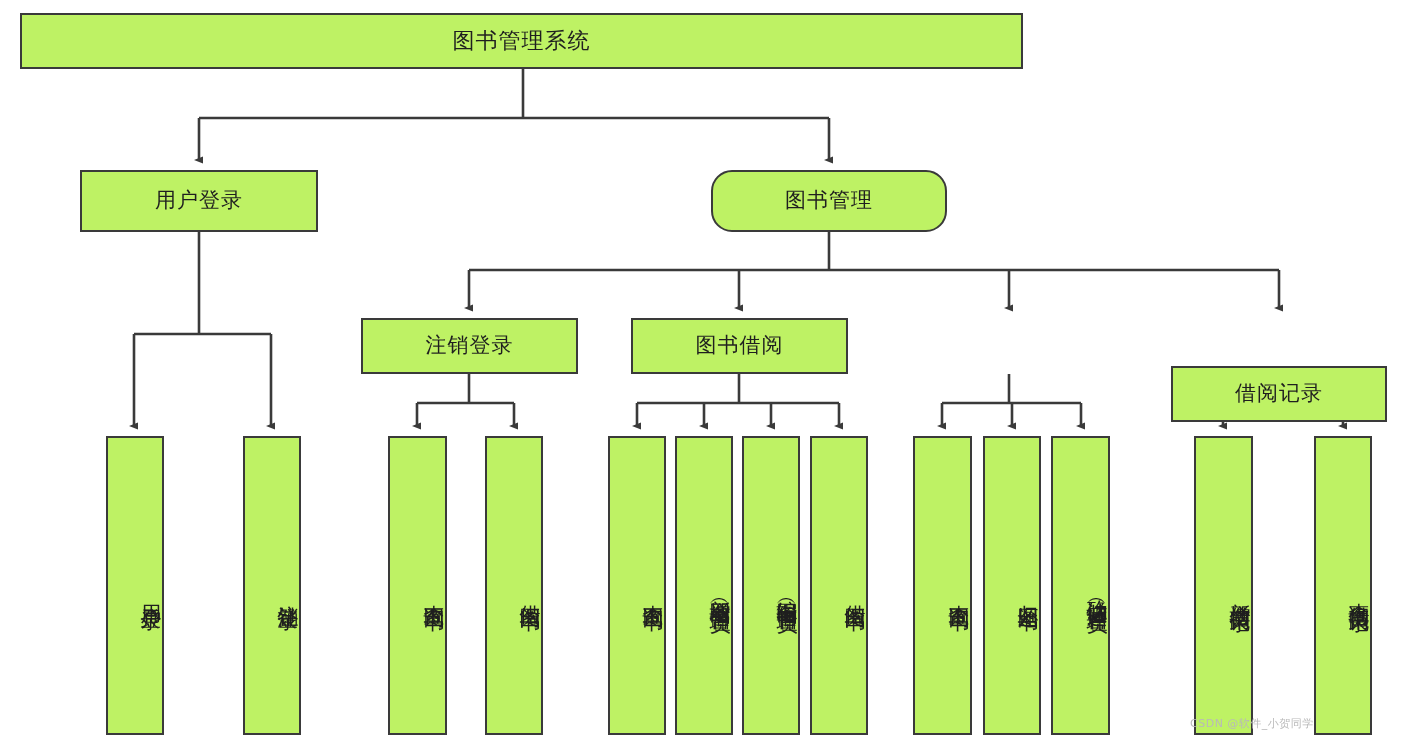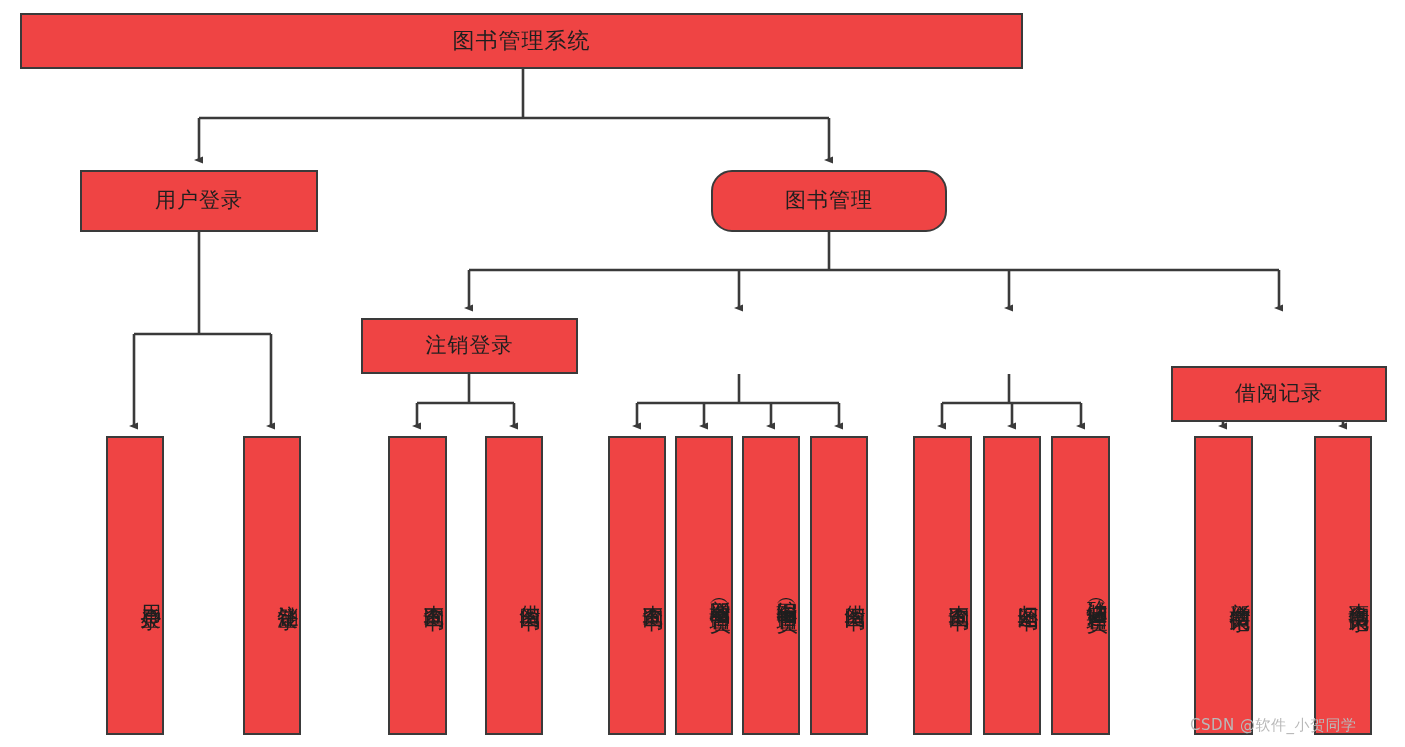--- a/index.html
+++ b/index.html
@@ -22,21 +22,21 @@
     position: absolute;
     left: 0;
     top: 0;
     width: 1405px;
     height: 747px;
   }
   .node {
     position: absolute;
     box-sizing: border-box;
     border: 2.5px solid #3a3a3a;
-    background: #ef4444;
+    background: #bef264;
     color: #1f1f1f;
     display: flex;
     align-items: center;
     justify-content: center;
     text-align: left;
     z-index: 2;
   }
   .node.horizontal {
     font-size: 21px;
     line-height: 1.2;
@@ -52,21 +52,21 @@
     justify-content: center;
     padding-top: 12px;
   }
   .node.root {
     font-size: 22px;
   }
   .watermark {
     position: absolute;
     left: 1190px;
     top: 716px;
-    font-size: 15px;
+    font-size: 11px;
     color: #b9b9b9;
     letter-spacing: 0.5px;
     white-space: nowrap;
     z-index: 3;
     font-family: "DejaVu Sans", "Liberation Sans", sans-serif;
   }
 </style>
 </head>
 <body>
 
@@ -124,20 +124,21 @@
       <path d="M1343,403 L1343,426" marker-end="url(#arrow)"></path>
     </g>
   </svg>
 
   <div class="node horizontal root" id="n-root" style="left: 20px; top: 13px; width: 1003px; height: 56px;">图书管理系统</div>
 
   <div class="node horizontal" id="n-l1-0" style="left: 80px; top: 170px; width: 238px; height: 62px;">用户登录</div>
   <div class="node horizontal" id="n-l1-1" style="left: 711px; top: 170px; width: 236px; height: 62px; border-radius: 21px;">图书管理</div>
 
   <div class="node horizontal" id="n-l2-0" style="left: 361px; top: 318px; width: 217px; height: 56px;">注销登录</div>
+  <div class="node horizontal" id="n-l2-1" style="left: 631px; top: 318px; width: 217px; height: 56px;">图书借阅</div>
   <div class="node horizontal" id="n-l2-3" style="left: 1171px; top: 318px; width: 216px; height: 56px; margin-top: 48px;">借阅记录</div>
 
   <div class="node vertical" id="n-lf-0" style="left: 106px; top: 436px; width: 58px; height: 299px;">用户登录</div>
   <div class="node vertical" id="n-lf-1" style="left: 243px; top: 436px; width: 58px; height: 299px;">注销登录</div>
   <div class="node vertical" id="n-lf-2" style="left: 388px; top: 436px; width: 59px; height: 299px;">查询图书</div>
   <div class="node vertical" id="n-lf-3" style="left: 485px; top: 436px; width: 58px; height: 299px;">借阅图书</div>
   <div class="node vertical" id="n-lf-4" style="left: 608px; top: 436px; width: 58px; height: 299px;">查询图书</div>
   <div class="node vertical" id="n-lf-5" style="left: 675px; top: 436px; width: 58px; height: 299px;">新增图书（管理员）</div>
   <div class="node vertical" id="n-lf-6" style="left: 742px; top: 436px; width: 58px; height: 299px;">编辑图书（管理员）</div>
   <div class="node vertical" id="n-lf-7" style="left: 810px; top: 436px; width: 58px; height: 299px;">借阅图书</div>

